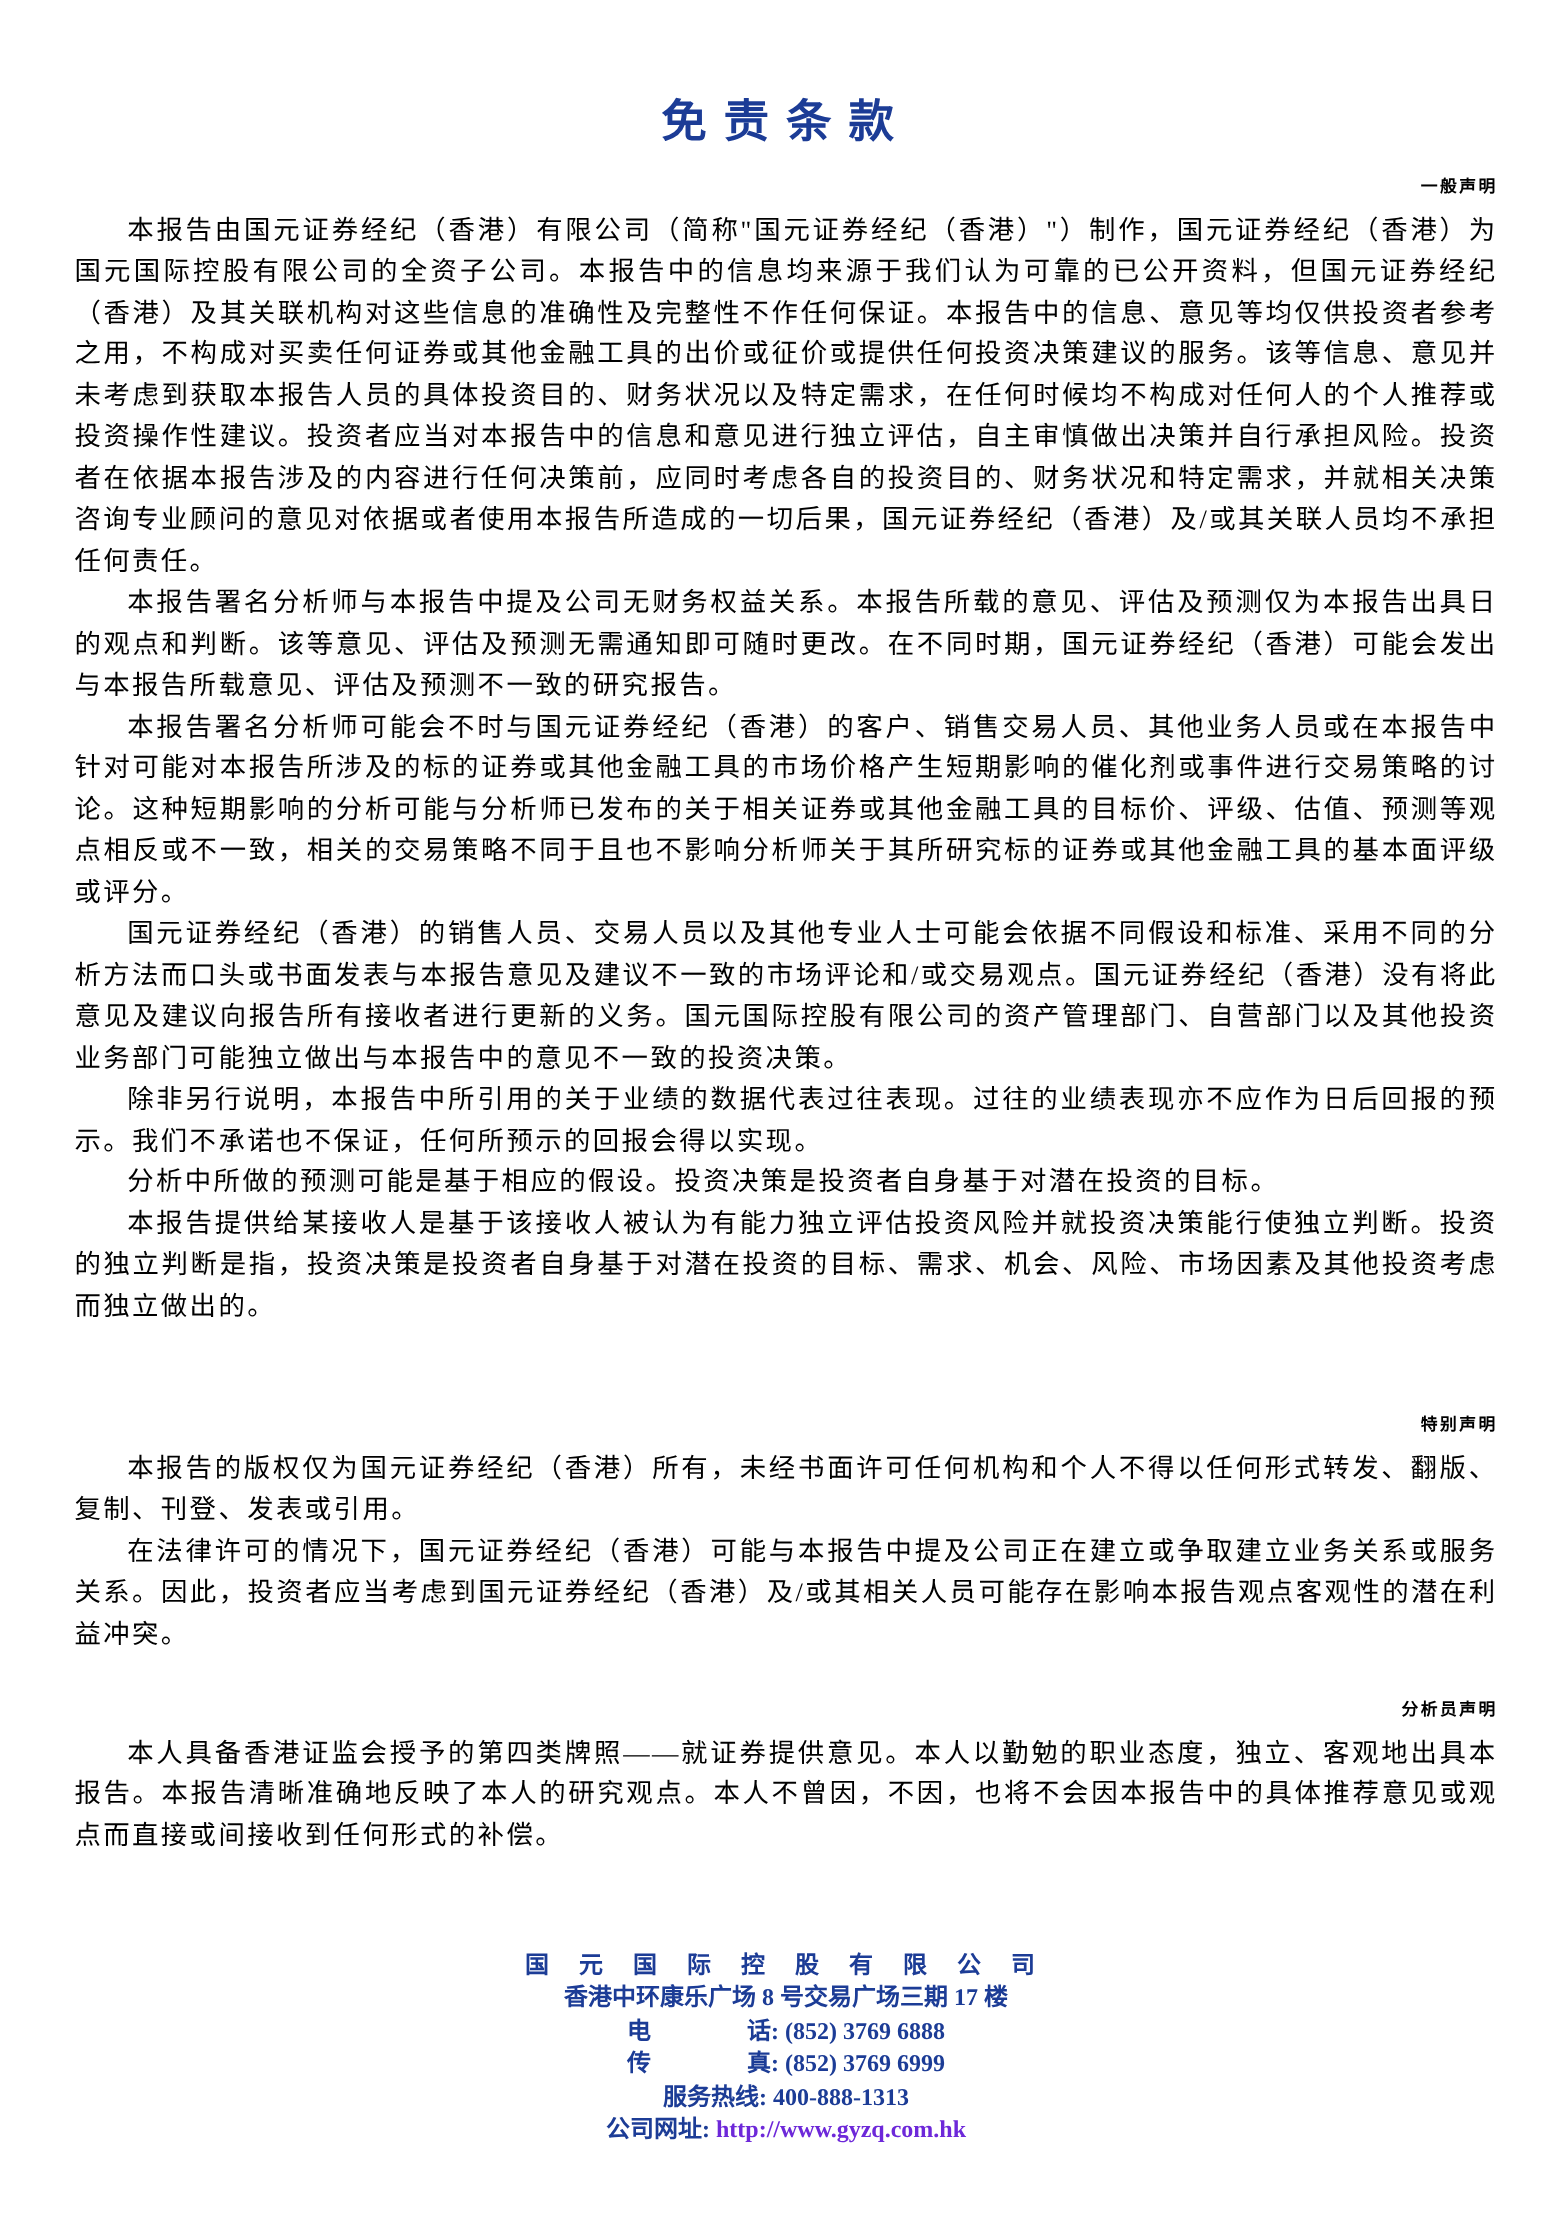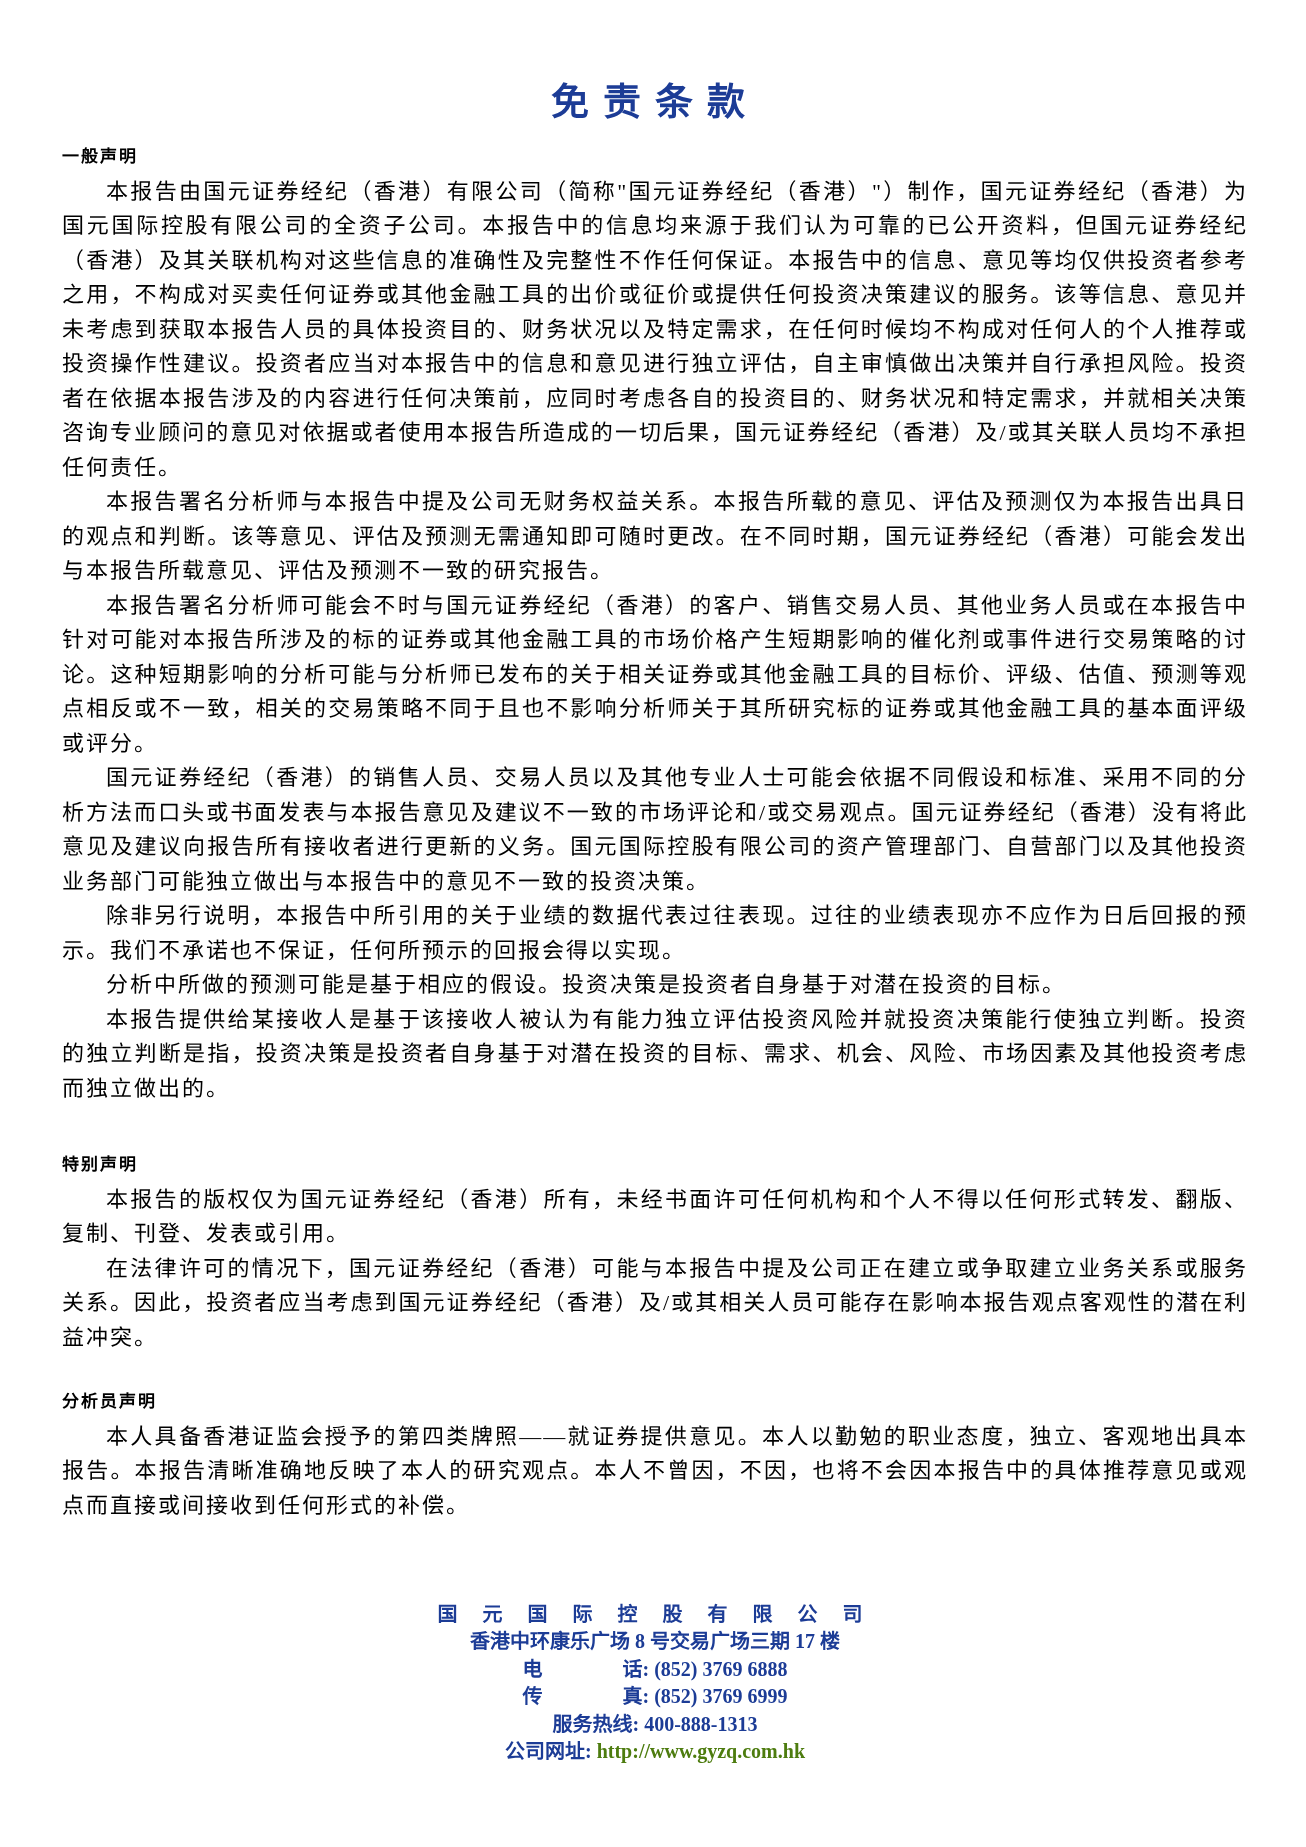--- a/index.html
+++ b/index.html
@@ -25,31 +25,32 @@
     font-size: 38px;
     line-height: 48px;
     font-weight: bold;
     letter-spacing: 14px;
     color: #1c3c96;
   }
   .section {
     margin: 0;
   }
   .section + .section {
-    margin-top: 42px;
+    margin-top: 66px;
   }
   .section.analyst {
     margin-top: 30px;
   }
   .section-heading {
     margin: 0;
-    font-size: 17px;
+    font-size: 14px;
     line-height: 34.5px;
     font-weight: bold;
     letter-spacing: 2px;
+    text-align: right;
   }
   .para {
     margin: 0;
     font-size: 22px;
     line-height: 34.5px;
     letter-spacing: 2px;
     text-indent: 2em;
     text-align: justify;
     text-justify: inter-ideograph;
   }
@@ -62,21 +63,21 @@
     line-height: 27.4px;
   }
   .footer .line {
     white-space: pre;
   }
   .footer .company {
     letter-spacing: 10px;
   }
   .footer .website a,
   .footer .website span.url {
-    color: #4d7c0f;
+    color: #6d28d9;
     text-decoration: none;
   }
 </style>
 </head>
 <body>
 
 <div class="page">
 
   <h1 class="doc-title">免责条款</h1>
 

